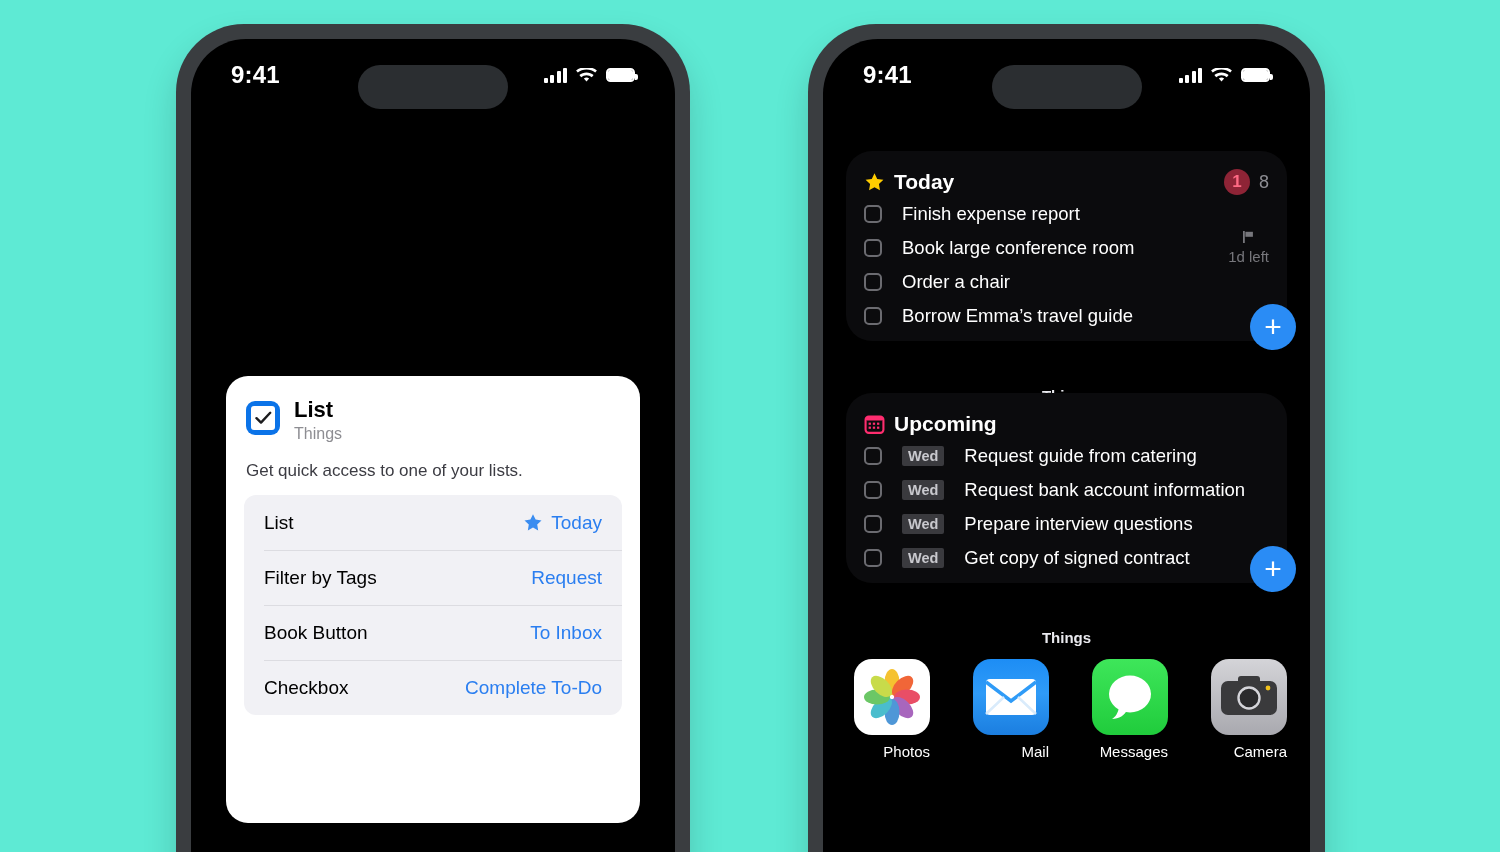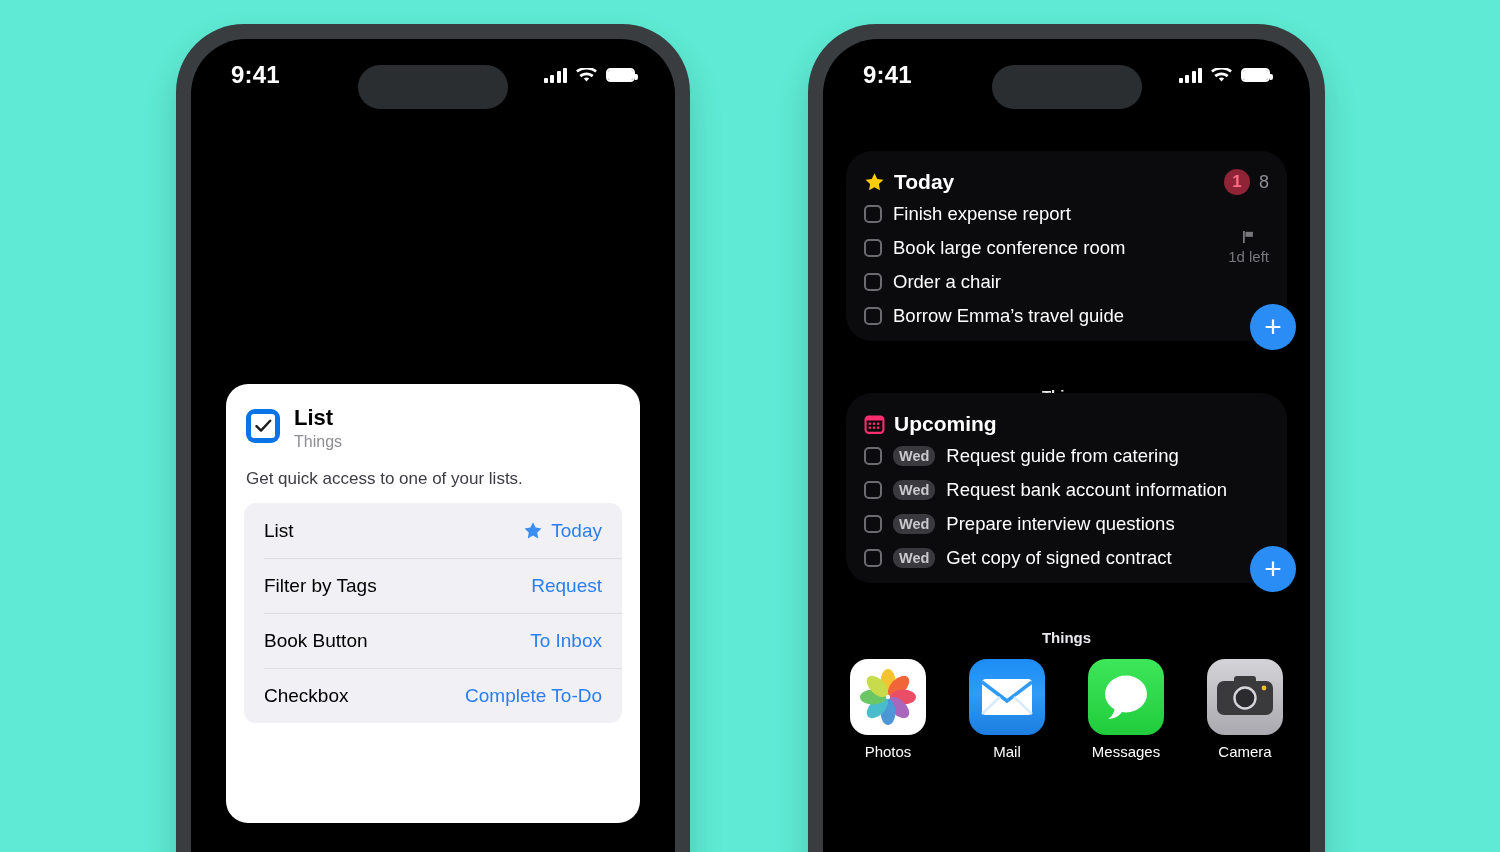--- a/index.html
+++ b/index.html
@@ -62,21 +62,21 @@
   }
   .battery i { display:block; width: 100%; height: 100%; background:#fff; border-radius:2px; margin: 0; }
 
   
   .config-card {
     position: absolute;
     left: 35px; right: 35px;
     bottom: 86px;
     background: #ffffff;
     border-radius: 22px;
-    padding: 22px 18px 8px 18px;
+    padding: 22px 18px 16px 18px;
   }
   .cc-head { display:flex; align-items:flex-start; gap: 14px; padding: 0 2px; }
   .cc-checkicon {
     width: 34px; height: 34px; border-radius: 9px;
     background: #0b73e8; display:flex; align-items:center; justify-content:center;
     flex: 0 0 auto; margin-top: 3px;
   }
   .cc-checkicon .inner {
     width: 24px; height: 24px; border-radius: 3px; background:#fff;
     display:flex; align-items:center; justify-content:center;
@@ -121,55 +121,55 @@
   .w-title { font-size: 21px; font-weight: bold; color:#fff; }
   .w-counts { margin-left:auto; display:flex; align-items:center; gap: 9px; }
   .badge-red {
     min-width: 26px; height: 26px; padding: 0 8px; border-radius: 13px;
     background: #8e2436; color:#ff6b85; font-size: 17px; font-weight: bold;
     display:flex; align-items:center; justify-content:center;
   }
   .count-gray { font-size: 18px; color:#8e8e93; }
 
   .todo {
-    display:flex; align-items:center; gap: 11px;
+    display:flex; align-items:center; gap: 20px;
     height: 34px;
   }
   .cbx {
     width: 18px; height: 18px; border-radius: 5px;
     border: 2px solid #6b6b70; flex: 0 0 auto;
   }
   .todo-text { font-size: 18.5px; color:#fff; white-space:nowrap; }
   .todo-meta {
     margin-left:auto; font-size: 15px; color:#77777c;
     display:flex; align-items:center; gap: 5px; white-space:nowrap;flex-direction:column;
   }
   .daytag {
     font-size: 14.5px; color:#c9c9ce; background:#3a3a3e;
-    border-radius: 9px; padding: 2px 6px; flex:0 0 auto; font-weight: 600;
+    border-radius: 2px; padding: 2px 6px; flex:0 0 auto; font-weight: 600;
   }
   .plus-btn {
     position:absolute; right: -9px; bottom: -9px;
     width: 46px; height: 46px; border-radius: 50%;
     background: #2a8cf5; display:flex; align-items:center; justify-content:center;
     color:#fff; font-size: 30px; line-height: 1; font-weight: 300;
   }
   .w-caption {
     position:absolute; left:0; right:0; text-align:center;
     font-size: 15px; color:#e9e9ee; font-weight: 600;
   }
   .w-caption.c1 { top: 348px; }
   .w-caption.c2 { top: 590px; }
 
   
   .dock {
     position:absolute; left: 23px; right: 23px; top: 620px;
     display:flex; justify-content: space-between;
   }
-  .app { width: 84px; display:flex; flex-direction:column; align-items:center; gap: 8px; }
+  .app { width: 84px; display:flex; flex-direction:column; align-items:flex-end; gap: 8px; }
   .app-icon { width: 76px; height: 76px; border-radius: 18px; overflow:hidden; position:relative; }
   .app-label { font-size: 15px; color:#fff; }
 
   .ic-mail { background: linear-gradient(#1d8df5,#2f9bf7 45%,#1b7ee0); display:flex; align-items:center; justify-content:center; }
   .ic-msg  { background: linear-gradient(#3ee65a,#20cc3c); display:flex; align-items:center; justify-content:center; }
   .ic-cam  { background: linear-gradient(#d4d4d8,#a9a9af); display:flex; align-items:center; justify-content:center; }
   .ic-photos { background:#fff; display:flex; align-items:center; justify-content:center; }
 </style>
 </head>
 <body>

